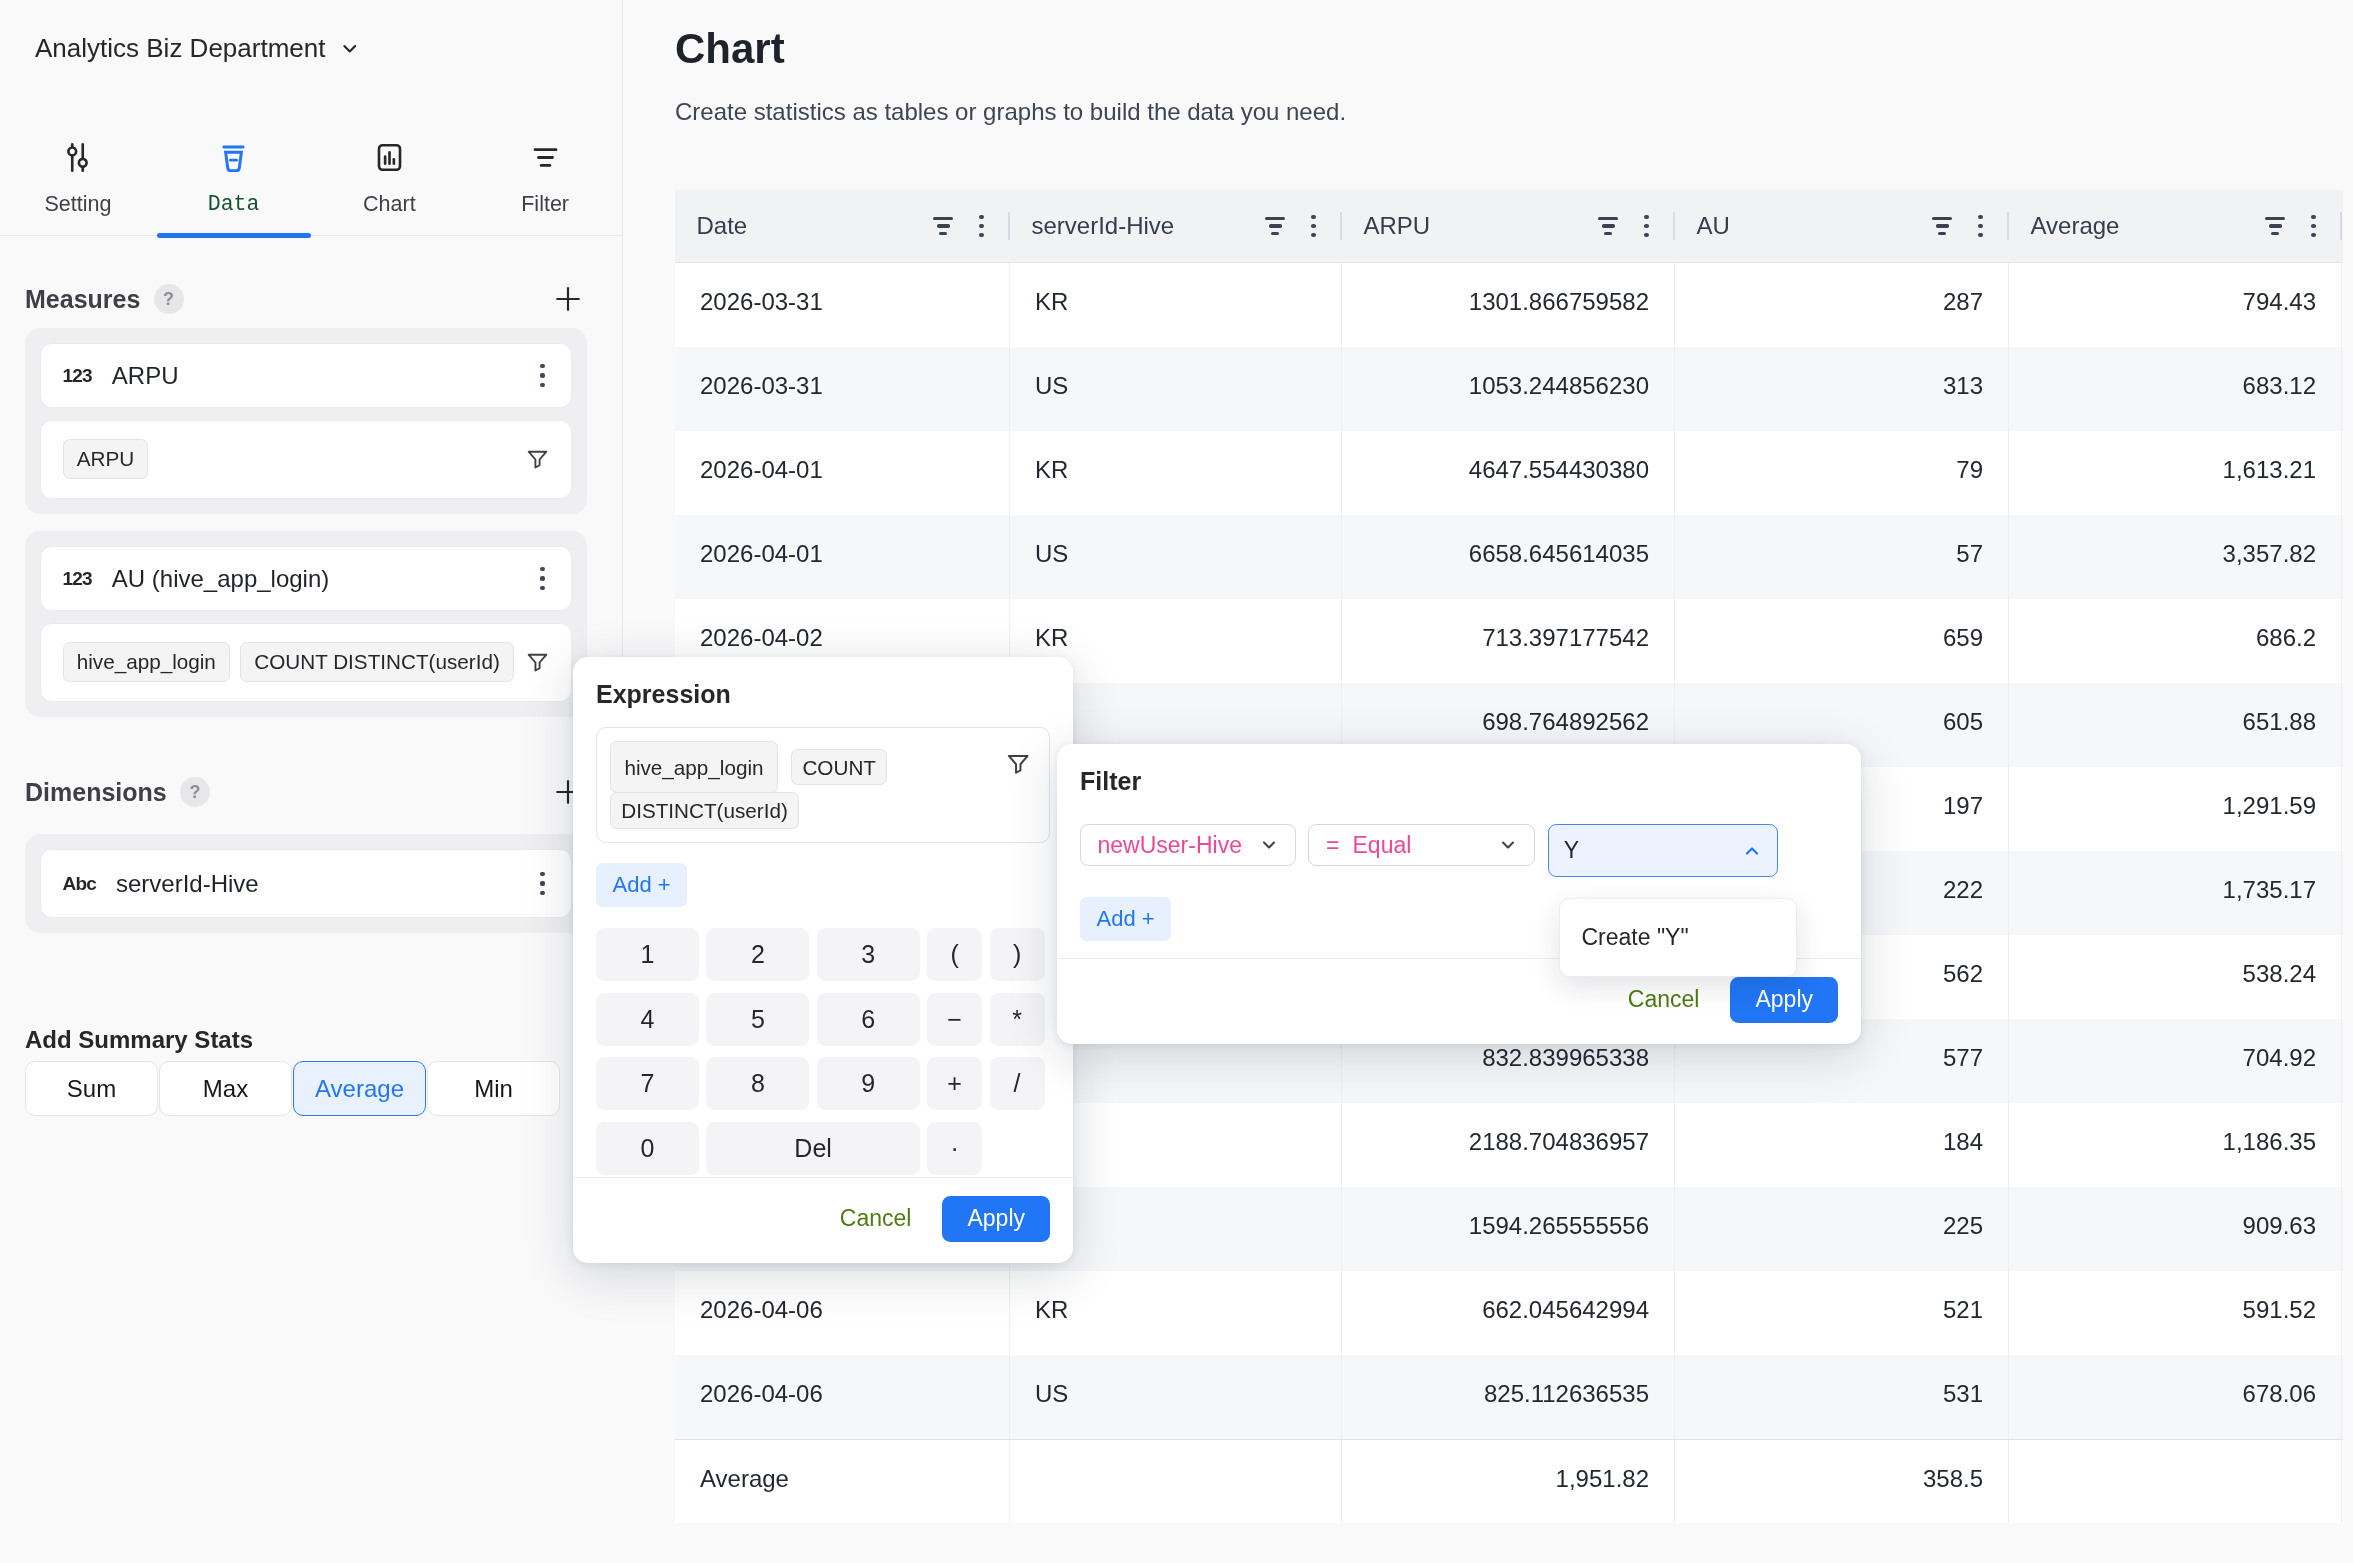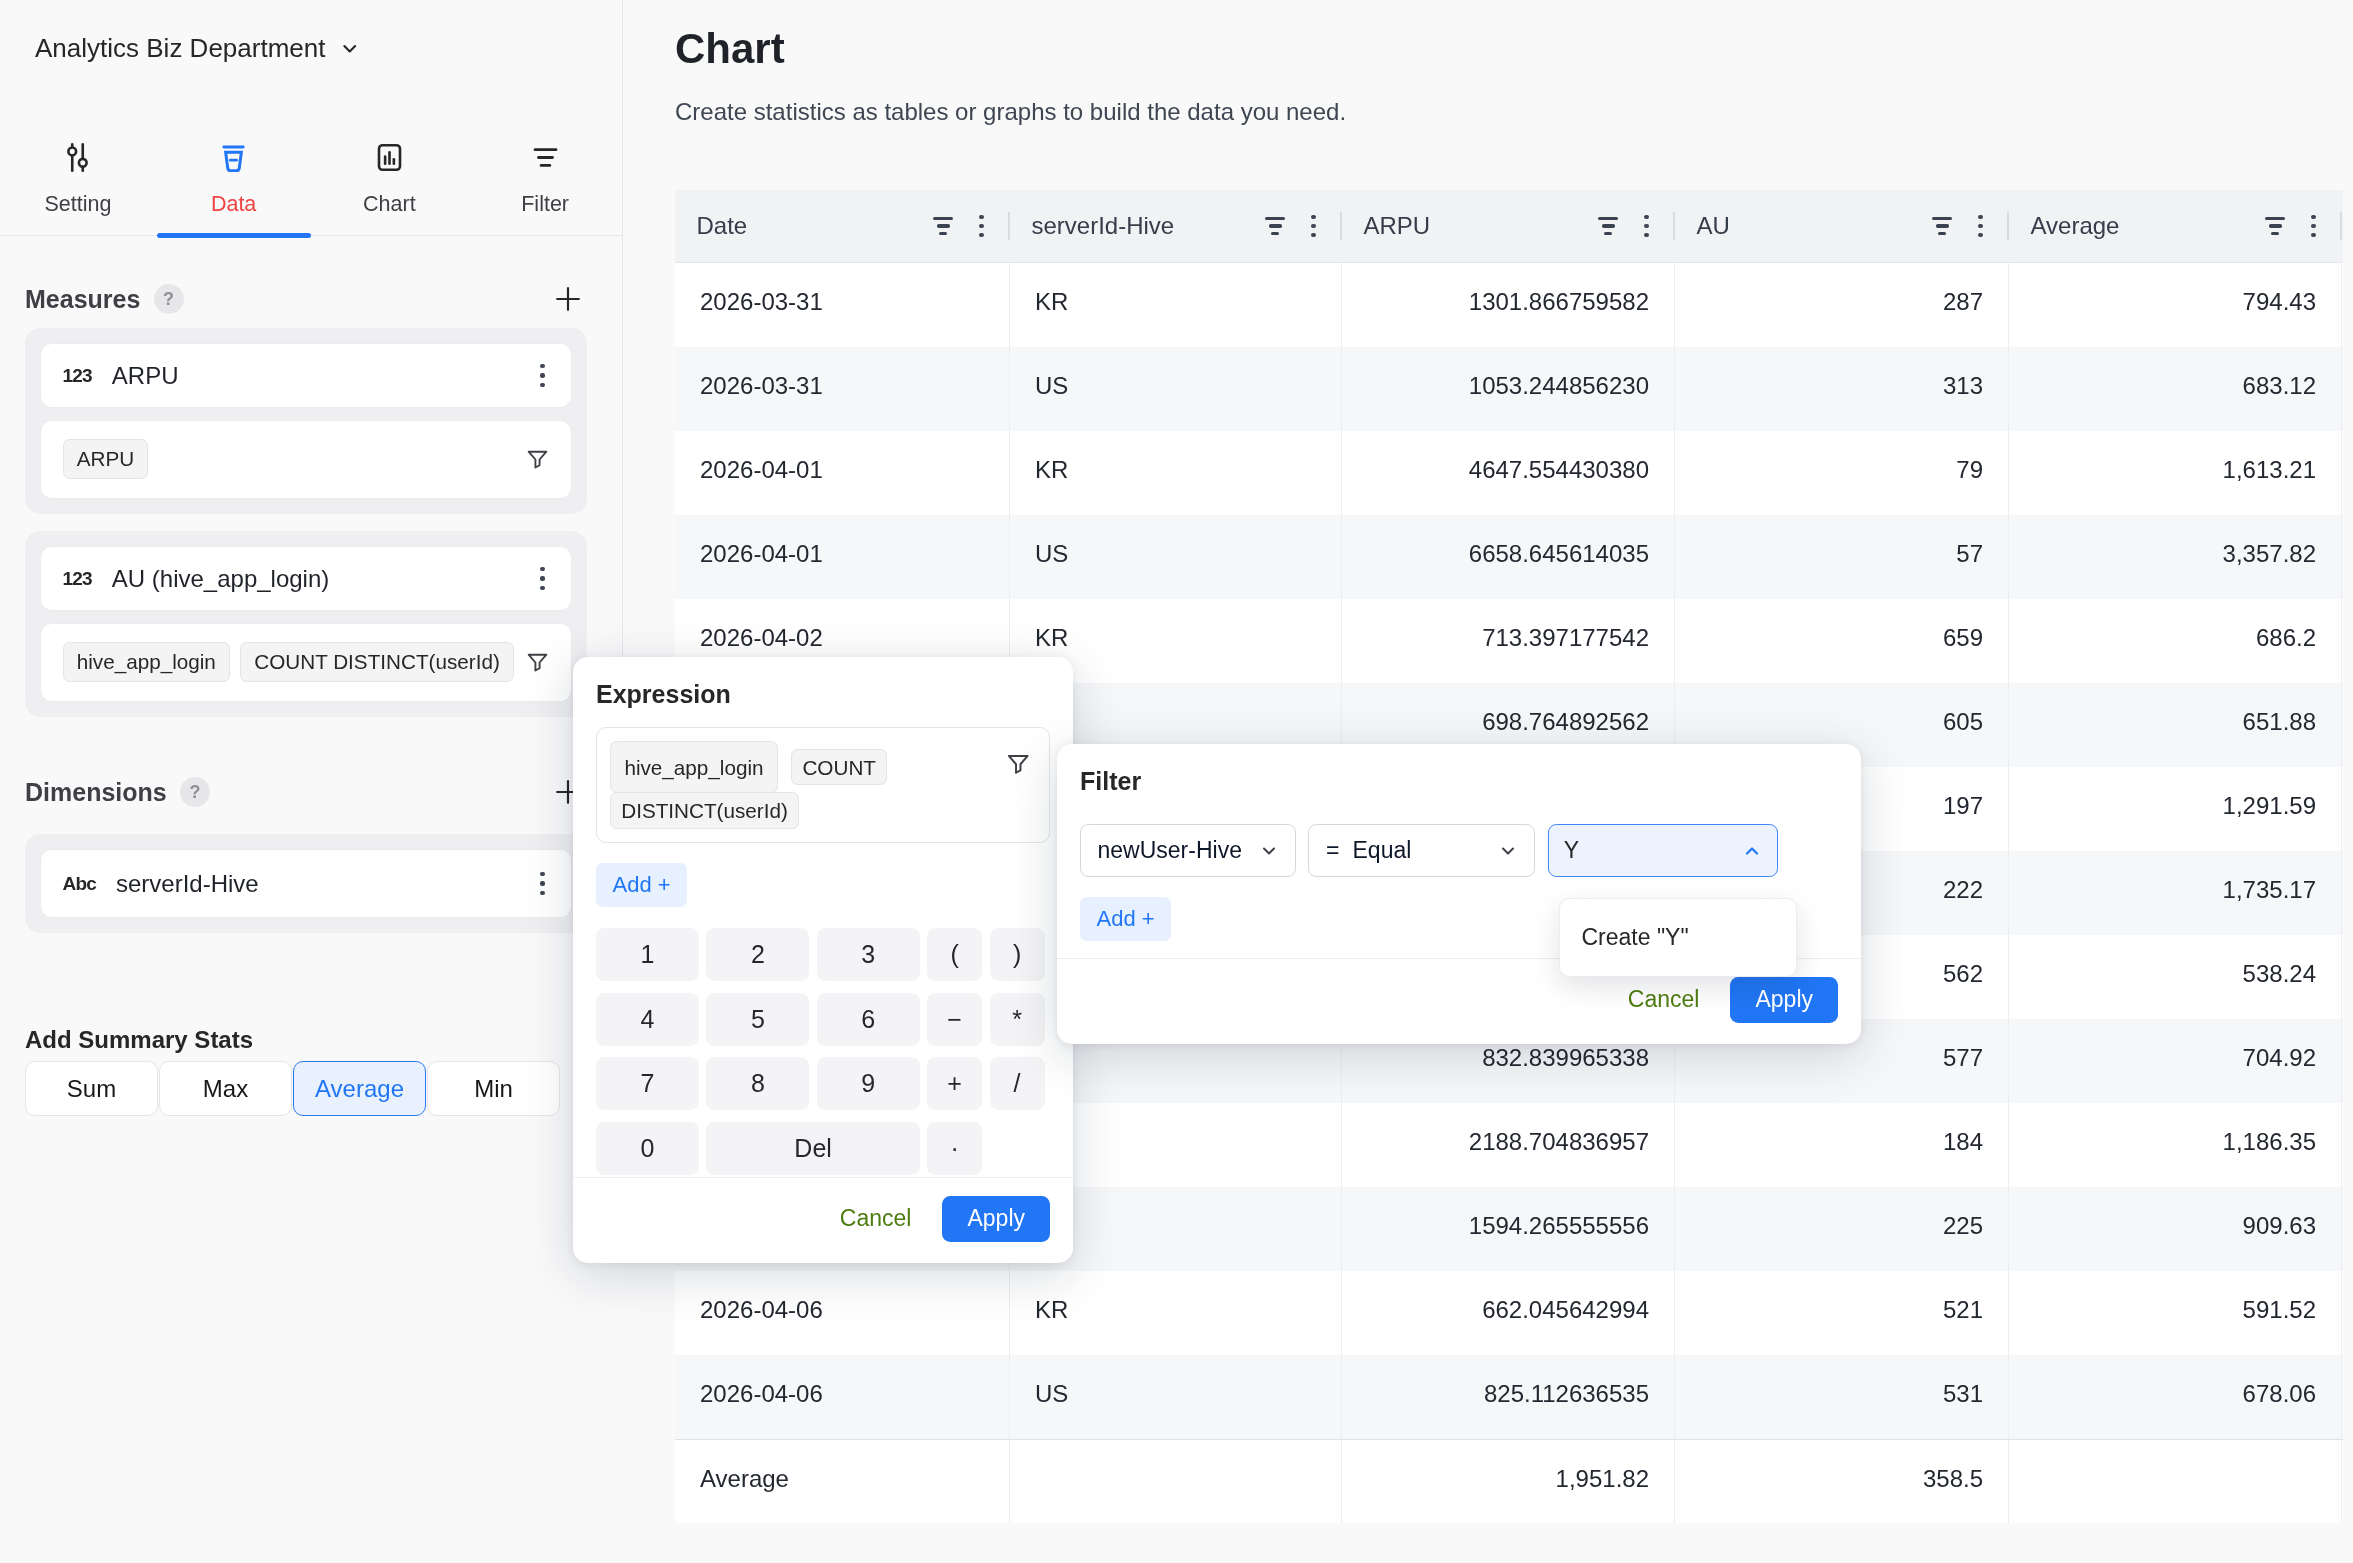--- a/index.html
+++ b/index.html
@@ -6,21 +6,21 @@
   html,body { width:2354px; height:1563px; }
   body { font-family:"Liberation Sans", sans-serif; background:#f9f9fa; color:#23272f; overflow:hidden; }
   #app { position:relative; width:2354px; height:1563px; }
 
   
   .sidebar { position:absolute; left:0; top:0; width:623px; height:1112px; background:#f9f9fa; border-right:0.8px solid #e7e8ea; }
   .workspace { position:absolute; left:35px; top:33px; display:flex; align-items:center; gap:13.2px; font-size:26px; font-weight:500; color:#27272a; cursor:pointer; }
   .tabs { position:absolute; left:0; top:132px; width:623px; height:104px; display:flex; justify-content:space-around; border-bottom:0.8px solid #e8e8eb; }
   .tab { position:relative; width:155px; display:flex; flex-direction:column; align-items:center; padding-top:8.3px; cursor:pointer; }
   .tab .tlabel { margin-top:16.5px; font-size:21.5px; color:#3f3f46; }
-  .tab.active .tlabel { color:#ef4444; }
+  .tab.active .tlabel { color:#14532d;font-family:Liberation Mono, monospace; }
   .tab.active::after { content:''; position:absolute; bottom:-2.5px; left:50%; transform:translateX(-50%); width:154px; height:5px; border-radius:2.5px; background:#2176f5; }
 
   .section-head { position:absolute; left:25px; right:36px; display:flex; align-items:center; }
   .section-title { font-size:25px; font-weight:600; color:#3f3f46; }
   .help-badge { width:30px; height:30px; margin-left:13.2px; border-radius:50%; background:#e7e7ea; color:#8e8e96; font-size:18px; font-weight:600; display:flex; align-items:center; justify-content:center; }
   .plus-btn { margin-left:auto; width:36px; height:36px; display:flex; align-items:center; justify-content:center; cursor:pointer; }
 
   .group { position:absolute; left:25px; width:562px; background:#efeff2; border-radius:15px; padding:15px; }
   .card { background:#ffffff; border:0.8px solid #ebebee; border-radius:11.6px; display:flex; align-items:center; padding:0 21.5px; }
   .card.title-card { height:65px; }
@@ -69,21 +69,21 @@
   .expr-box { position:relative; margin-top:18px; border:0.8px solid #e3e4e8; border-radius:10px; padding:13.2px 66px 13.2px 13.2px; min-height:79px; line-height:1.7; }
   .expr-chip-wrap { background:#f4f4f5; border:0.8px solid #e4e4e7; border-radius:6.6px; padding:5.8px 10px; font-size:20.7px; color:#27272a; -webkit-box-decoration-break:clone; box-decoration-break:clone; }
   .expr-box .funnel { position:absolute; right:18px; top:23px; }
   .keypad { margin-top:21.5px; display:grid; grid-template-columns:103px 103px 103px 55px 55px; column-gap:7.4px; row-gap:11.6px; }
   .key { height:53px; background:#f4f4f6; border:none; border-radius:8.3px; font-size:25px; color:#27272a; cursor:pointer; font-family:inherit; display:flex; align-items:center; justify-content:center; }
   .key.wide { grid-column:span 2; }
   .expr-dialog .dlg-footer { margin-left:-23px; margin-right:-23px; padding:18px 23px 0; }
 
   .filter-dialog { left:1057px; top:744px; width:804px; height:300px; padding:23px 23px 21.5px; z-index:50; }
   .controls { display:flex; gap:12.4px; margin-top:28px; }
-  .select { height:53px; border:0.8px solid #d6d7dc; border-radius:8.3px; background:#fff; display:flex; align-items:center; padding:0 16.5px; font-size:23px; color:#0f172a; cursor:pointer; }
+  .select { height:42px; border:0.8px solid #d6d7dc; border-radius:8.3px; background:#fff; display:flex; align-items:center; padding:0 16.5px; font-size:23px; color:#ec4899; cursor:pointer; }
   .select .chev { margin-left:auto; }
   .select.field { width:216px; }
   .select.op { width:227px; }
   .op-sym { margin-right:13.2px; }
   .combo { width:230px; height:53px; border:1.7px solid #4285f4; background:#edf3fe; border-radius:8.3px; display:flex; align-items:center; padding:0 15px; font-size:23px; color:#27272a; cursor:text; }
   .combo .chev { margin-left:auto; }
   .filter-dialog .dlg-footer { margin-left:-23px; margin-right:-23px; padding:18px 23px 0; }
 
   .suggest-pop { position:absolute; left:1559px; top:898px; width:238px; height:79px; background:#fff; border:0.8px solid #ececf0; border-radius:10px; box-shadow:0 10px 28px rgba(15,23,42,.12); display:flex; align-items:center; padding:0 21.5px; font-size:23px; color:#27272a; z-index:60; cursor:pointer; }
 </style>

